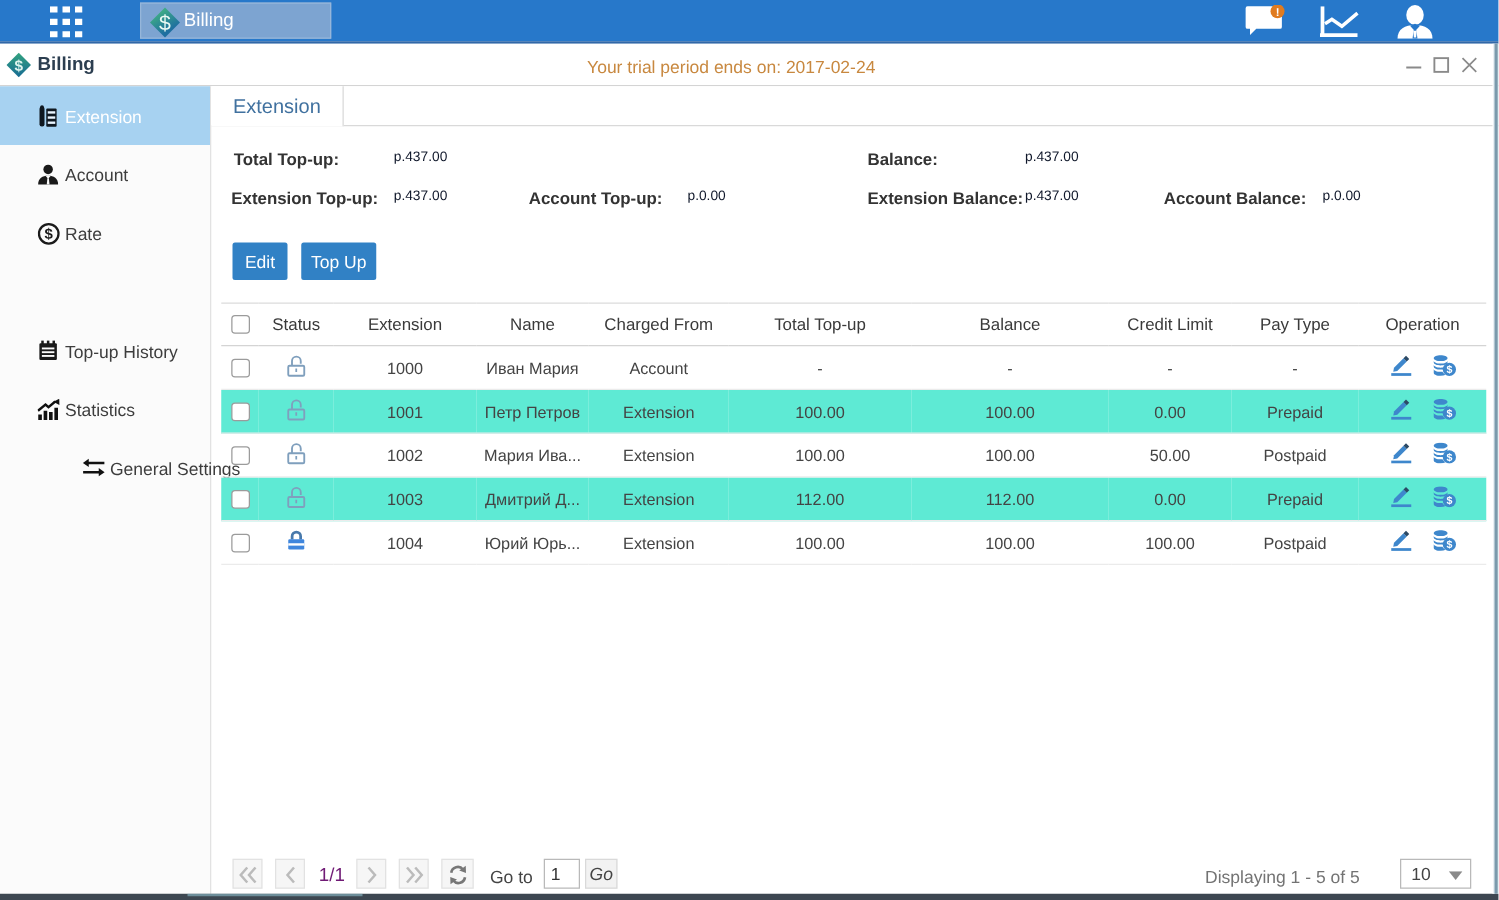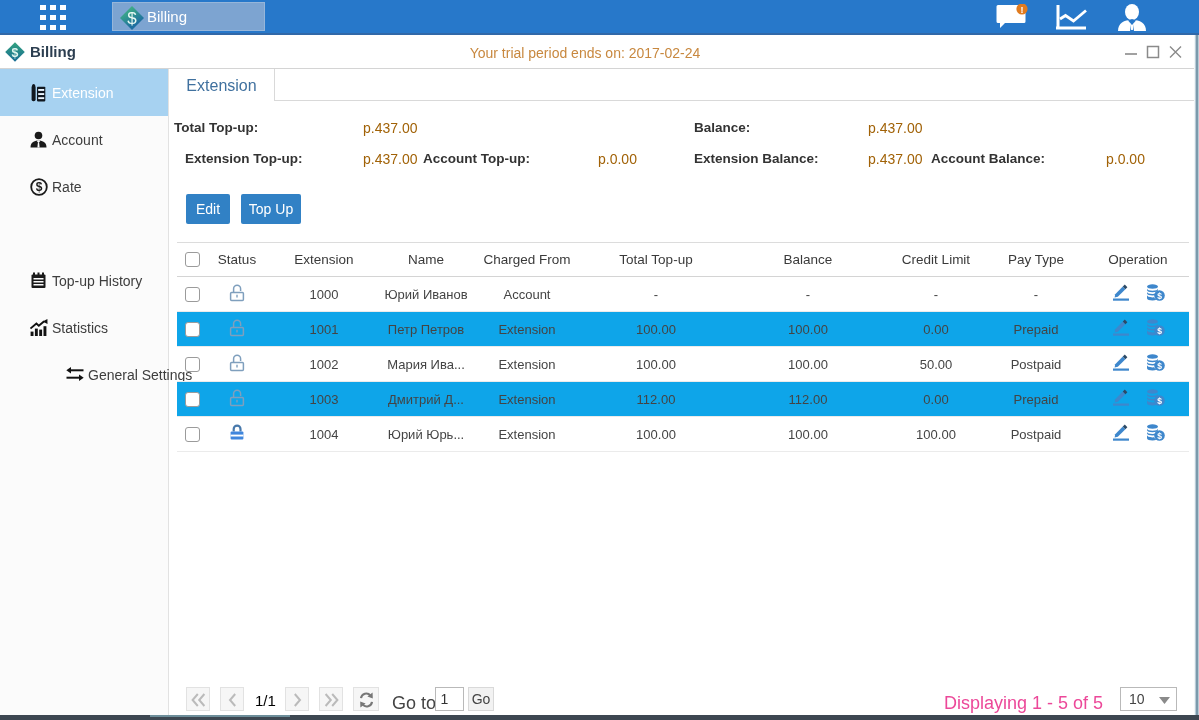--- a/index.html
+++ b/index.html
@@ -18,31 +18,31 @@
 .sidebar{position:absolute;left:0;top:69px;width:169px;height:646px;background:#fbfbfb;border-right:1px solid #e2e2e2;box-sizing:border-box;}
 .mitem{position:absolute;left:0;width:168px;height:47px;}
 .mitem.sel{background:#a7d2f1;}
 .mitem .lbl{position:absolute;left:52px;top:16px;font-size:14px;color:#3d3d3d;}
 .mitem.sel .lbl{color:#fff;}
 .mitem svg{position:absolute;left:30px;top:15px;}
 
 .tabstrip{position:absolute;left:169px;top:69px;width:1030px;height:32px;border-bottom:1px solid #d9d9d9;box-sizing:border-box;background:#fff;}
 .tab1{position:absolute;left:169px;top:69px;width:106px;height:32px;background:#fff;border-right:1px solid #d9d9d9;box-sizing:border-box;z-index:2;font-size:16px;color:#40719f;text-align:center;line-height:34px;}
 .lab{position:absolute;font-size:13.5px;font-weight:bold;color:#333;}
-.val{position:absolute;font-size:14px;color:#a16207;margin-left:48px;}
+.val{position:absolute;font-size:11px;color:#0f172a;}
 .btn{position:absolute;background:#3181c5;color:#fff;font-size:14px;text-align:center;border-radius:2px;box-sizing:border-box;}
 
 table.grid{position:absolute;left:177px;top:242px;width:1012px;border-collapse:collapse;table-layout:fixed;border-top:1px solid #dcdcdc;}
 table.grid th{height:33px;font-size:13.5px;font-weight:normal;color:#3a3a3a;border-bottom:1px solid #d4d4d4;text-align:center;padding:0;}
 table.grid td{height:34px;font-size:13px;color:#444;border-bottom:1px solid #ebebeb;text-align:center;padding:0;}
-table.grid tr.alt td{background:#0ea5e9;}
+table.grid tr.alt td{background:#5eead4;}
 .cbx{display:inline-block;width:13px;height:13px;border:1px solid #9b9b9b;border-radius:3px;background:#fff;vertical-align:middle;}
 
 .pbtn{position:absolute;top:687px;height:24px;background:#f6f6f6;border:1px solid #e2e2e2;box-sizing:border-box;text-align:center;}
-.ptext{position:absolute;font-size:18px;color:#555;}
+.ptext{position:absolute;font-size:14px;color:#555;}
 .goinput{position:absolute;left:435px;top:687px;width:29px;height:24px;border:1px solid #b9b9b9;box-sizing:border-box;background:#fff;font-size:14px;color:#333;text-align:center;line-height:22px;padding-right:10px;}
 .bottomstrip{position:absolute;left:0;top:715px;width:1199px;height:5px;background:#3d4751;}
 .rightedge{position:absolute;left:1194px;top:35px;width:5px;height:680px;background:linear-gradient(to right,#ffffff 0%,#e3ecf2 20%,#7b9aac 45%,#7b9aac 70%,#d8e3ea 100%);}
 </style>
 </head>
 <body>
 <div id="app">
 
   <div class="topbar"></div>
   <div class="topbar-edge"></div>
@@ -168,21 +168,21 @@
       <path d="M5 1 L0.3 4.3 L5 7.6 Z" fill="#111"></path>
       <path d="M0.5 11.7 h13.5" stroke="#111" stroke-width="2"></path>
       <path d="M13 8.4 L17.7 11.7 L13 15 Z" fill="#111"></path>
     </svg>
     <div class="lbl">General Settings</div>
   </div>
 
   <div class="tabstrip"></div>
   <div class="tab1">Extension</div>
 
-  <div class="lab" style="left:174px;top:120px;">Total Top-up:</div>
+  <div class="lab" style="left:187px;top:120px;">Total Top-up:</div>
   <div class="val" style="left:315px;top:120px;">p.437.00</div>
   <div class="lab" style="left:694px;top:120px;">Balance:</div>
   <div class="val" style="left:820px;top:120px;">p.437.00</div>
   <div class="lab" style="left:185px;top:151px;">Extension Top-up:</div>
   <div class="val" style="left:315px;top:151px;">p.437.00</div>
   <div class="lab" style="left:423px;top:151px;">Account Top-up:</div>
   <div class="val" style="left:550px;top:151px;">p.0.00</div>
   <div class="lab" style="left:694px;top:151px;">Extension Balance:</div>
   <div class="val" style="left:820px;top:151px;">p.437.00</div>
   <div class="lab" style="left:931px;top:151px;">Account Balance:</div>
@@ -222,21 +222,21 @@
       <tr>
         <td><span class="cbx"></span></td>
           <td><svg width="18" height="19" viewBox="0 0 18 19">
               <g stroke="#7f9fbd" stroke-width="1.5" fill="none">
                 <rect x="2.6" y="9.6" width="12.8" height="8" rx="1"></rect>
                 <path d="M5.6 9.4 v-3.6 a3.5 3.5 0 0 1 7 0 v2.1"></path>
                 <path d="M9 11.7 v2.8" stroke-width="1.4"></path>
               </g>
             </svg></td>
           <td>1000</td>
-          <td>Юрий Иванов</td>
+          <td>Иван Мария</td>
           <td>Account</td>
         <td>-</td>
           <td>-</td>
           <td>-</td>
           <td>-</td>
           <td><svg width="18" height="17" viewBox="0 0 18 17" style="margin-right:16px">
               <g>
                 <path d="M3.2 10.2 L10.8 2.6 L13.4 5.2 L5.8 12.8 L2.6 13.4 Z" fill="#3e87cc"></path>
                 <path d="M10.8 2.6 L12.8 0.6 L15.4 3.2 L13.4 5.2 Z" fill="#2c4a66"></path>
                 <rect x="1" y="14.5" width="16" height="2.2" fill="#3e87cc"></rect>
@@ -384,39 +384,39 @@
       </tr>
     </tbody>
   </table>
 
   <div class="pbtn" style="left:186px;width:24px;"><svg width="15" height="14" viewBox="0 0 15 14" style="margin-top:5px">
         <path d="M6.8 1 L1.6 7 L6.8 13 M13.4 1 L8.2 7 L13.4 13" stroke="#bbbbbb" stroke-width="2" fill="none"></path>
       </svg></div>
   <div class="pbtn" style="left:220px;width:24px;"><svg width="9" height="14" viewBox="0 0 9 14" style="margin-top:5px">
         <path d="M7.2 1 L2 7 L7.2 13" stroke="#bbbbbb" stroke-width="2" fill="none"></path>
       </svg></div>
-  <div class="ptext" style="left:255px;top:692px;font-size:15px;color:#000000;">1/1</div>
+  <div class="ptext" style="left:255px;top:692px;font-size:15px;color:#701a75;">1/1</div>
   <div class="pbtn" style="left:285px;width:24px;"><svg width="9" height="14" viewBox="0 0 9 14" style="margin-top:5px">
         <path d="M1.8 1 L7 7 L1.8 13" stroke="#bbbbbb" stroke-width="2" fill="none"></path>
       </svg></div>
   <div class="pbtn" style="left:319px;width:24px;"><svg width="15" height="14" viewBox="0 0 15 14" style="margin-top:5px">
         <path d="M1.6 1 L6.8 7 L1.6 13 M8.2 1 L13.4 7 L8.2 13" stroke="#bbbbbb" stroke-width="2" fill="none"></path>
       </svg></div>
   <div class="pbtn" style="left:353px;width:26px;">
     <svg width="17" height="16" viewBox="0 0 17 16" style="margin-top:4px">
       <path d="M3 6.2 A5.3 5.3 0 0 1 12.4 3.6" fill="none" stroke="#777" stroke-width="2.1"></path>
       <path d="M14.6 0.6 L14.8 6.4 L9.4 4.4 Z" fill="#777"></path>
       <path d="M14 9.8 A5.3 5.3 0 0 1 4.6 12.4" fill="none" stroke="#777" stroke-width="2.1"></path>
       <path d="M2.4 15.4 L2.2 9.6 L7.6 11.6 Z" fill="#777"></path>
     </svg>
   </div>
   <div class="ptext" style="left:392px;top:693px;color:#444;">Go to</div>
   <div class="goinput">1</div>
-  <div class="pbtn" style="left:468px;width:26px;font-size:14px;color:#444;line-height:22px;background:#f2f2f2;border-color:#d9d9d9;">Go</div>
-  <div class="ptext" style="left:944px;top:693px;color:#ec4899;">Displaying 1 - 5 of 5</div>
+  <div class="pbtn" style="left:468px;width:26px;font-size:14px;color:#444;line-height:22px;background:#f2f2f2;border-color:#d9d9d9;font-style:italic;">Go</div>
+  <div class="ptext" style="left:964px;top:693px;color:#737373;">Displaying 1 - 5 of 5</div>
   <div class="abs" style="left:1120px;top:687px;width:57px;height:24px;border:1px solid #b9b9b9;box-sizing:border-box;background:#fff;">
     <span style="position:absolute;left:8px;top:3px;font-size:14px;color:#444;">10</span>
     <svg style="position:absolute;right:6px;top:9px" width="11" height="7" viewBox="0 0 11 7">
         <path d="M0 0 h11 L5.5 7 Z" fill="#8a8a8a"></path>
       </svg>
   </div>
   <div class="bottomstrip"></div>
   <div class="abs" style="left:150px;top:715px;width:140px;height:2px;background:rgba(150,200,215,0.55);"></div>
   <div class="rightedge"></div>
 </div>

